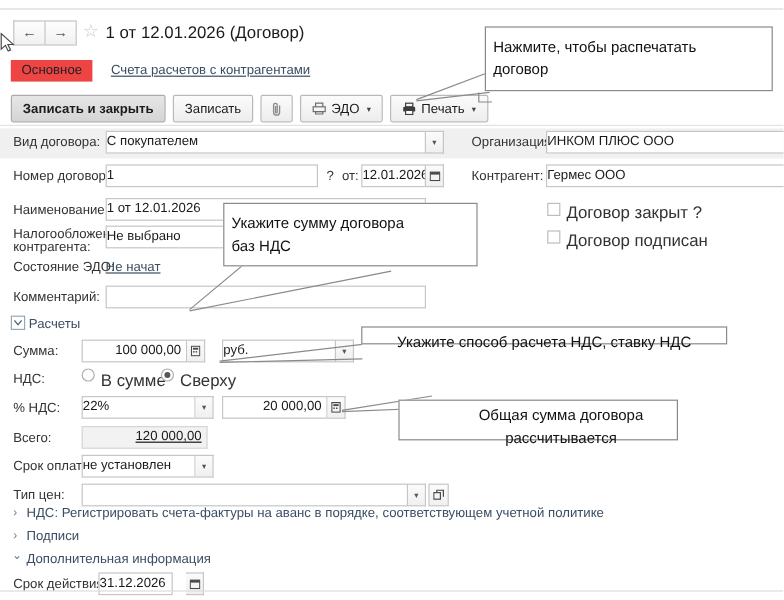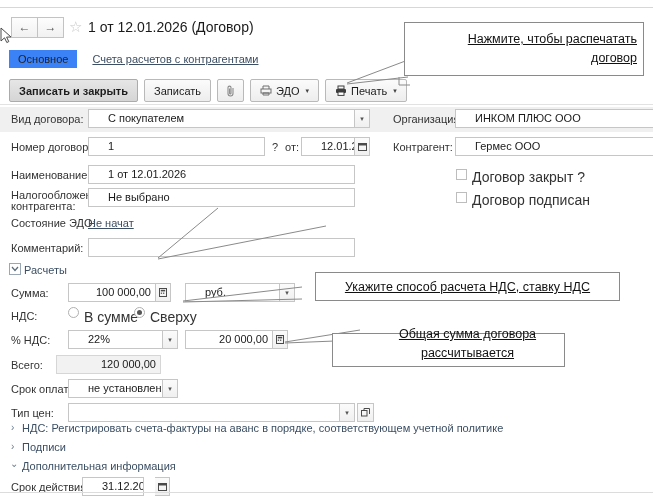--- a/index.html
+++ b/index.html
@@ -23,21 +23,21 @@
   }
   .navbtn.left{border-right:none;}
   .star{position:absolute;left:69px;top:19px;font-size:15px;color:#c9c9c9;line-height:1;}
   .doctitle{position:absolute;left:88px;top:19px;font-size:14px;color:#1a1a1a;font-weight:400;white-space:nowrap;}
 
   .cursor{position:absolute;left:0px;top:27px;width:14px;height:18px;}
 
   
   .tabs{position:absolute;left:9px;top:50px;display:flex;align-items:center;gap:0px;}
   .tab{padding:3px 9px;font-size:11px;color:#222;}
-  .tab.active{background:#3b82f6;}
+  .tab.active{background:#ef4444;}
   .tab.link{color:#3b4e63;text-decoration:underline;margin-left:6px;}
 
   
   .toolbar{position:absolute;left:9px;top:79px;display:flex;align-items:center;gap:6px;}
   .tbtn{
     height:21px;border:1px solid #b9b9b9;border-radius:2px;
     background:linear-gradient(#fbfbfb,#ededed);
     display:flex;align-items:center;gap:4px;padding:0 9px;
     font-size:11px;color:#1c1c1c;white-space:nowrap;
   }
@@ -46,21 +46,21 @@
   .caret{font-size:7px;color:#444;margin-left:2px;}
   .sep-under{position:absolute;left:0;top:104px;width:653px;height:1px;background:#e2e2e2;}
 
   
   .form{position:absolute;left:0;top:107px;width:653px;}
   .lbl{position:absolute;font-size:11px;color:#333;white-space:nowrap;line-height:13px;}
   .fld{
     position:absolute;height:19px;box-sizing:border-box;
     border:1px solid #c6c6c6;background:#fff;
     font-size:11px;color:#1a1a1a;
-    padding:0 19px;line-height:17px;white-space:nowrap;overflow:hidden;
+    padding:0 0;line-height:17px;white-space:nowrap;overflow:hidden;
   }
   .fld.num{text-align:right;padding-right:4px;}
   .fld.ro{background:#f2f2f2;border-color:#d6d6d6;}
   .drop{
     position:absolute;width:15px;height:19px;box-sizing:border-box;
     border:1px solid #c6c6c6;border-left:none;background:linear-gradient(#fbfbfb,#f0f0f0);
     display:flex;align-items:center;justify-content:center;font-size:7px;color:#555;
   }
   .sqbtn{
     position:absolute;width:15px;height:19px;box-sizing:border-box;
@@ -87,23 +87,23 @@
 
   .collapse{position:absolute;font-size:11px;color:#3b4e63;white-space:nowrap;text-align:right;}
   .chev{position:absolute;font-size:10px;color:#6b7d8f;}
 
   .botline{position:absolute;left:0;top:492px;width:653px;height:1px;background:#dcdcdc;}
 
   
   .callout{
     position:absolute;box-sizing:border-box;
     border:1px solid #8a8a8a;background:#ffffff;
-    display:flex;align-items:flex-end;justify-content:center;
+    display:flex;align-items:flex-start;justify-content:center;
     text-align:center;font-size:12.5px;color:#111;line-height:19px;
-    padding:3px 6px;z-index:20;text-decoration:underline;
+    padding:3px 6px;z-index:20;
   }
   .leader{position:absolute;z-index:19;}
 </style>
 </head>
 <body>
 
 <div class="app">
 
   <div class="topline"></div>
 
@@ -238,21 +238,21 @@
     <div class="sqbtn" style="left:273px;top:223px;">
       <svg width="8" height="9" viewBox="0 0 8 9">
           <rect x="0.5" y="0.5" width="7" height="8" fill="none" stroke="#4a4a4a" stroke-width="1"></rect>
           <rect x="1.8" y="1.8" width="4.4" height="1.6" fill="#4a4a4a"></rect>
           <rect x="1.8" y="4.6" width="1.3" height="1.2" fill="#4a4a4a"></rect>
           <rect x="4.0" y="4.6" width="1.3" height="1.2" fill="#4a4a4a"></rect>
         </svg>
     </div>
 
     <div class="lbl" style="left:11px;top:252px;">Всего:</div>
-    <div class="fld num ro" style="left:56px;top:248px;width:105px;">120 000,00</div>
+    <div class="fld num ro" style="left:68px;top:248px;width:105px;text-decoration:underline;">120 000,00</div>
 
     <div class="lbl" style="left:11px;top:276px;">Срок оплаты:</div>
     <div class="fld" style="left:68px;top:272px;width:95px;">не установлен</div>
     <div class="drop" style="left:163px;top:272px;">▾</div>
 
     <div class="lbl" style="left:11px;top:300px;">Тип цен:</div>
     <div class="fld" style="left:68px;top:296px;width:272px;"></div>
     <div class="drop" style="left:340px;top:296px;">▾</div>
     <div class="exbtn" style="left:357px;top:296px;">
       <svg width="9" height="9" viewBox="0 0 9 9">
@@ -301,22 +301,26 @@
   <svg class="leader" style="left:255px;top:328px;width:110px;height:30px;" viewBox="0 0 110 30">
     <path d="M105,2 L30,14" stroke="#8a8a8a" stroke-width="1" fill="none"></path>
     <path d="M105,12 L30,15" stroke="#8a8a8a" stroke-width="1" fill="none"></path>
   </svg>
 
   <div class="callout" style="left:404px;top:22px;width:240px;height:54px;flex-direction:column;">
     <div>Нажмите, чтобы распечатать</div>
     <div>договор</div>
   </div>
 
-
-  <div class="callout" style="left:301px;top:272px;width:305px;height:29px;margin-left:14px;">
+  <div class="callout" style="left:186px;top:169px;width:212px;height:53px;flex-direction:column;">
+    <div>Укажите сумму договора</div>
+    <div>баз НДС</div>
+  </div>
+
+  <div class="callout" style="left:301px;top:272px;width:305px;height:15px;">
     <div>Укажите способ расчета НДС, ставку НДС</div>
   </div>
 
   <div class="callout" style="left:332px;top:333px;width:233px;height:34px;padding-left:44px;">
     <div>Общая сумма договора рассчитывается</div>
   </div>
 
 </div>
 
 </body></html>

